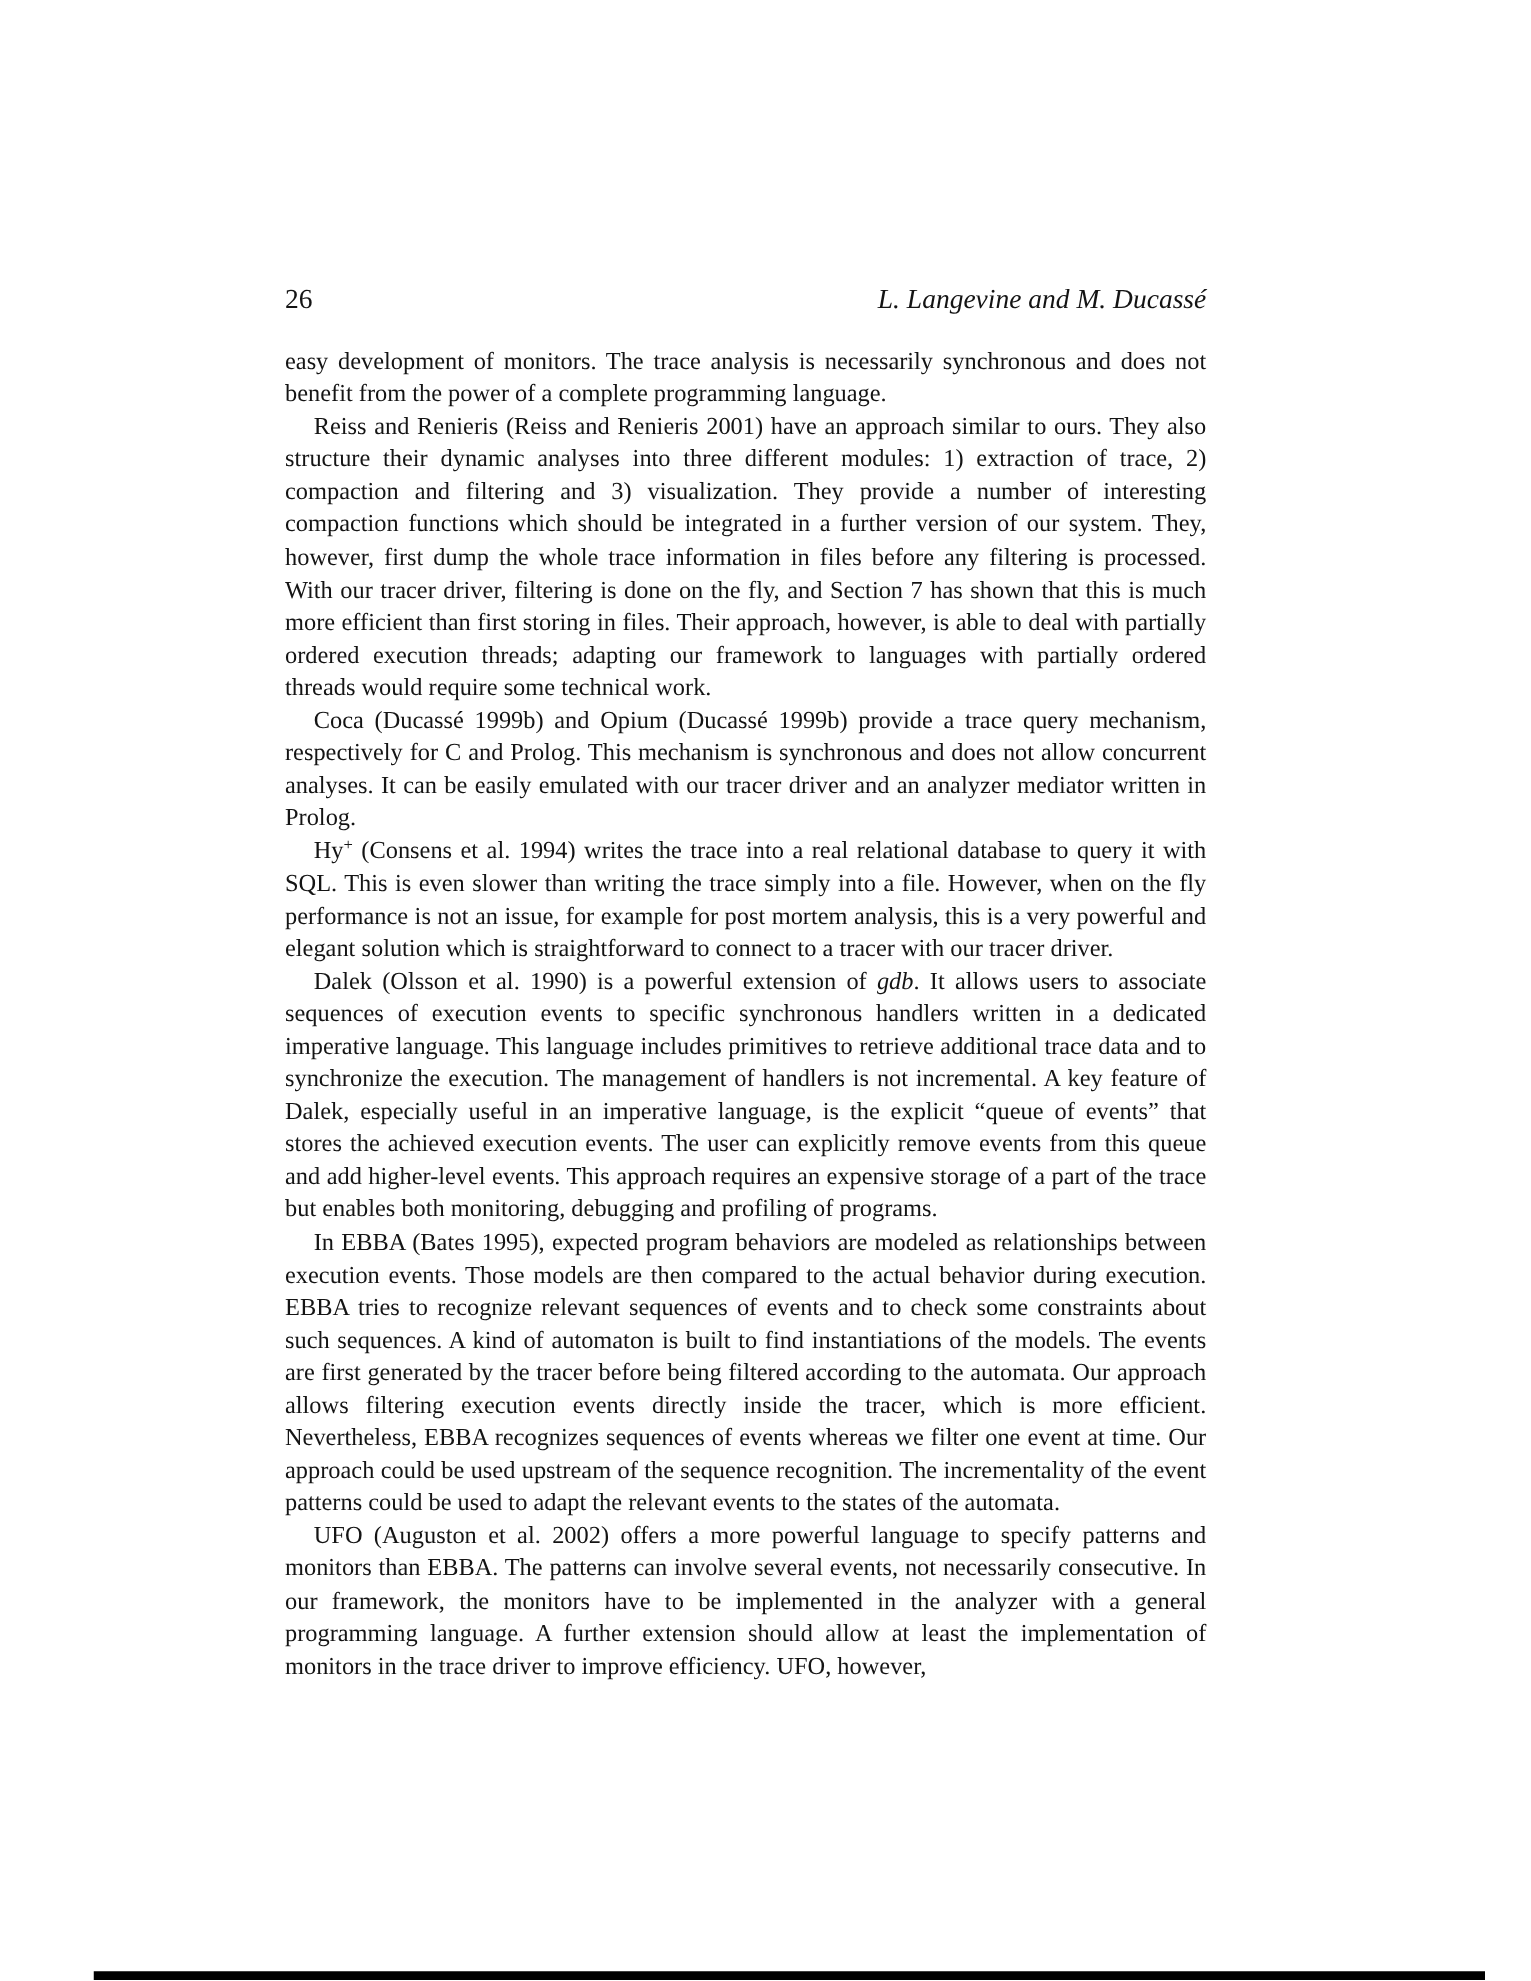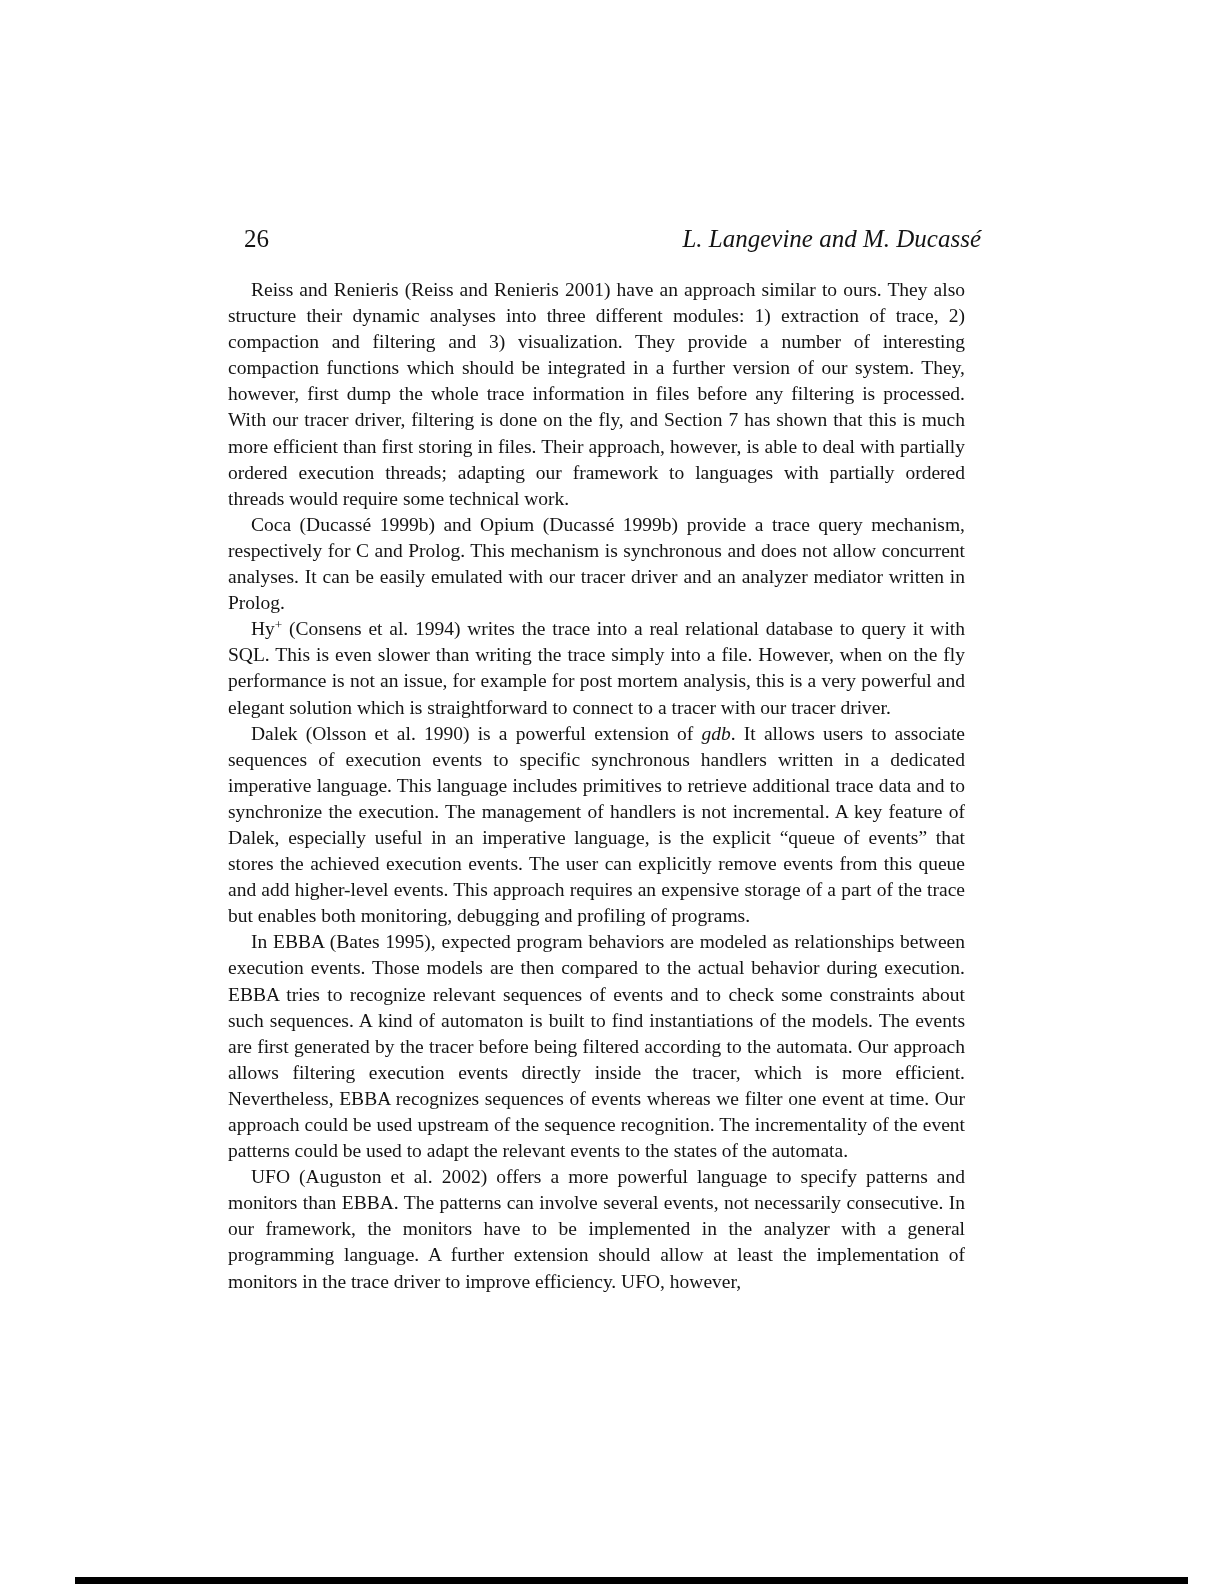--- a/index.html
+++ b/index.html
@@ -11,24 +11,24 @@
     height: 1585px;
     position: relative;
     background: #ffffff;
     color: #141414;
     font-family: "Liberation Serif", "DejaVu Serif", serif;
     overflow: hidden;
   }
   .page-header {
     position: absolute;
     top: 226px;
-    left: 244px;
+    left: 228px;
     width: 737px;
     height: 26px;
-    font-size: 25px;
+    font-size: 22px;
     line-height: 26px;
   }
   .page-number {
     position: absolute;
     left: 0;
     top: 0;
   }
   .running-title {
     width: 100%;
     text-align: right;
@@ -69,20 +69,21 @@
 </style>
 </head>
 <body>
 
 <header class="page-header">
   <span class="page-number">26</span>
   <div class="running-title">L. Langevine and M. Ducassé</div>
 </header>
 
 <main class="page-body">
+    <p class="para"><span>easy development of monitors. The trace analysis is necessarily synchronous and does not benefit from the power of a complete programming language.</span></p>
     <p class="para indent"><span>Reiss and Renieris (Reiss and Renieris 2001) have an approach similar to ours. They also structure their dynamic analyses into three different modules: 1) extraction of trace, 2) compaction and filtering and 3) visualization. They provide a number of interesting compaction functions which should be integrated in a further version of our system. They, however, first dump the whole trace information in files before any filtering is processed. With our tracer driver, filtering is done on the fly, and Section 7 has shown that this is much more efficient than first storing in files. Their approach, however, is able to deal with partially ordered execution threads; adapting our framework to languages with partially ordered threads would require some technical work.</span></p>
     <p class="para indent"><span>Coca (Ducassé 1999b) and Opium (Ducassé 1999b) provide a trace query mechanism, respectively for C and Prolog. This mechanism is synchronous and does not allow concurrent analyses. It can be easily emulated with our tracer driver and an analyzer mediator written in Prolog.</span></p>
     <p class="para indent"><span>Hy</span><sup>+</sup><span> (Consens et al. 1994) writes the trace into a real relational database to query it with SQL. This is even slower than writing the trace simply into a file. However, when on the fly performance is not an issue, for example for post mortem analysis, this is a very powerful and elegant solution which is straightforward to connect to a tracer with our tracer driver.</span></p>
     <p class="para indent"><span>Dalek (Olsson et al. 1990) is a powerful extension of </span><i>gdb</i><span>. It allows users to associate sequences of execution events to specific synchronous handlers written in a dedicated imperative language. This language includes primitives to retrieve additional trace data and to synchronize the execution. The management of handlers is not incremental. A key feature of Dalek, especially useful in an imperative language, is the explicit “queue of events” that stores the achieved execution events. The user can explicitly remove events from this queue and add higher-level events. This approach requires an expensive storage of a part of the trace but enables both monitoring, debugging and profiling of programs.</span></p>
     <p class="para indent"><span>In EBBA (Bates 1995), expected program behaviors are modeled as relationships between execution events. Those models are then compared to the actual behavior during execution. EBBA tries to recognize relevant sequences of events and to check some constraints about such sequences. A kind of automaton is built to find instantiations of the models. The events are first generated by the tracer before being filtered according to the automata. Our approach allows filtering execution events directly inside the tracer, which is more efficient. Nevertheless, EBBA recognizes sequences of events whereas we filter one event at time. Our approach could be used upstream of the sequence recognition. The incrementality of the event patterns could be used to adapt the relevant events to the states of the automata.</span></p>
     <p class="para indent"><span>UFO (Auguston et al. 2002) offers a more powerful language to specify patterns and monitors than EBBA. The patterns can involve several events, not necessarily consecutive. In our framework, the monitors have to be implemented in the analyzer with a general programming language. A further extension should allow at least the implementation of monitors in the trace driver to improve efficiency. UFO, however,</span></p>
   </main>
 
 <div class="bottom-rule"></div>
 

